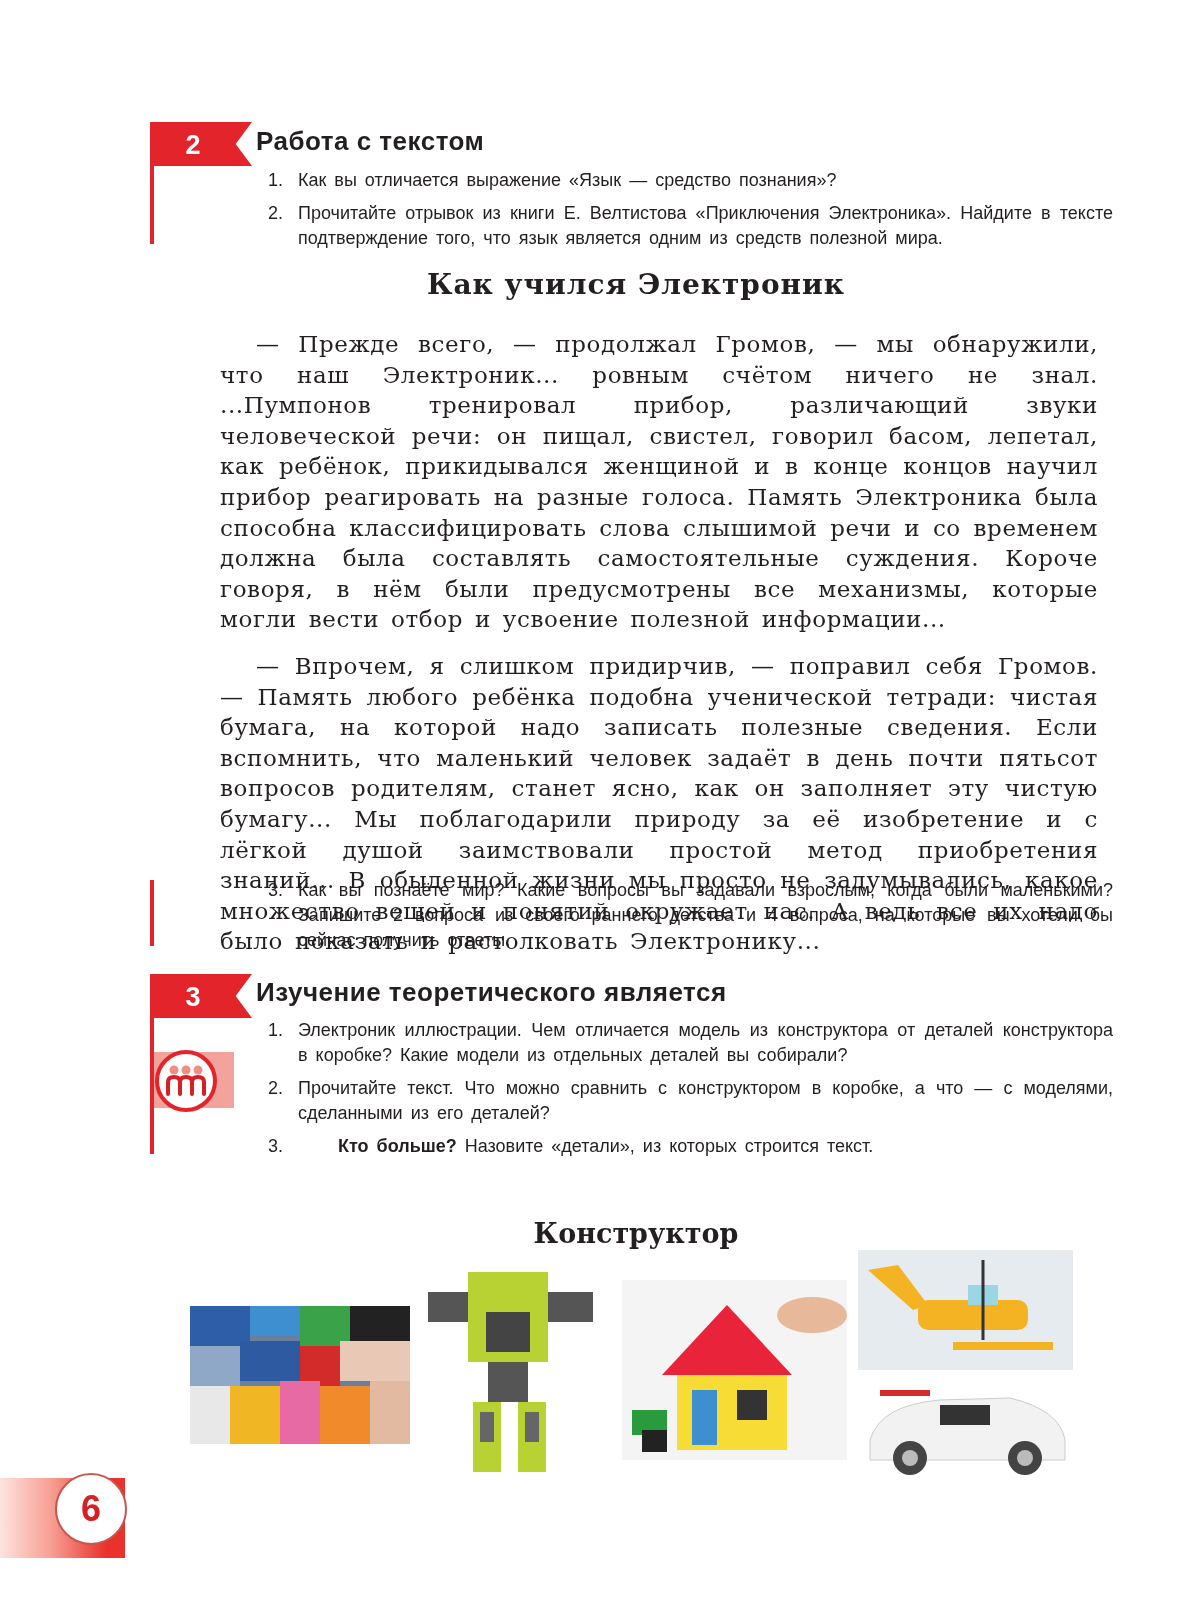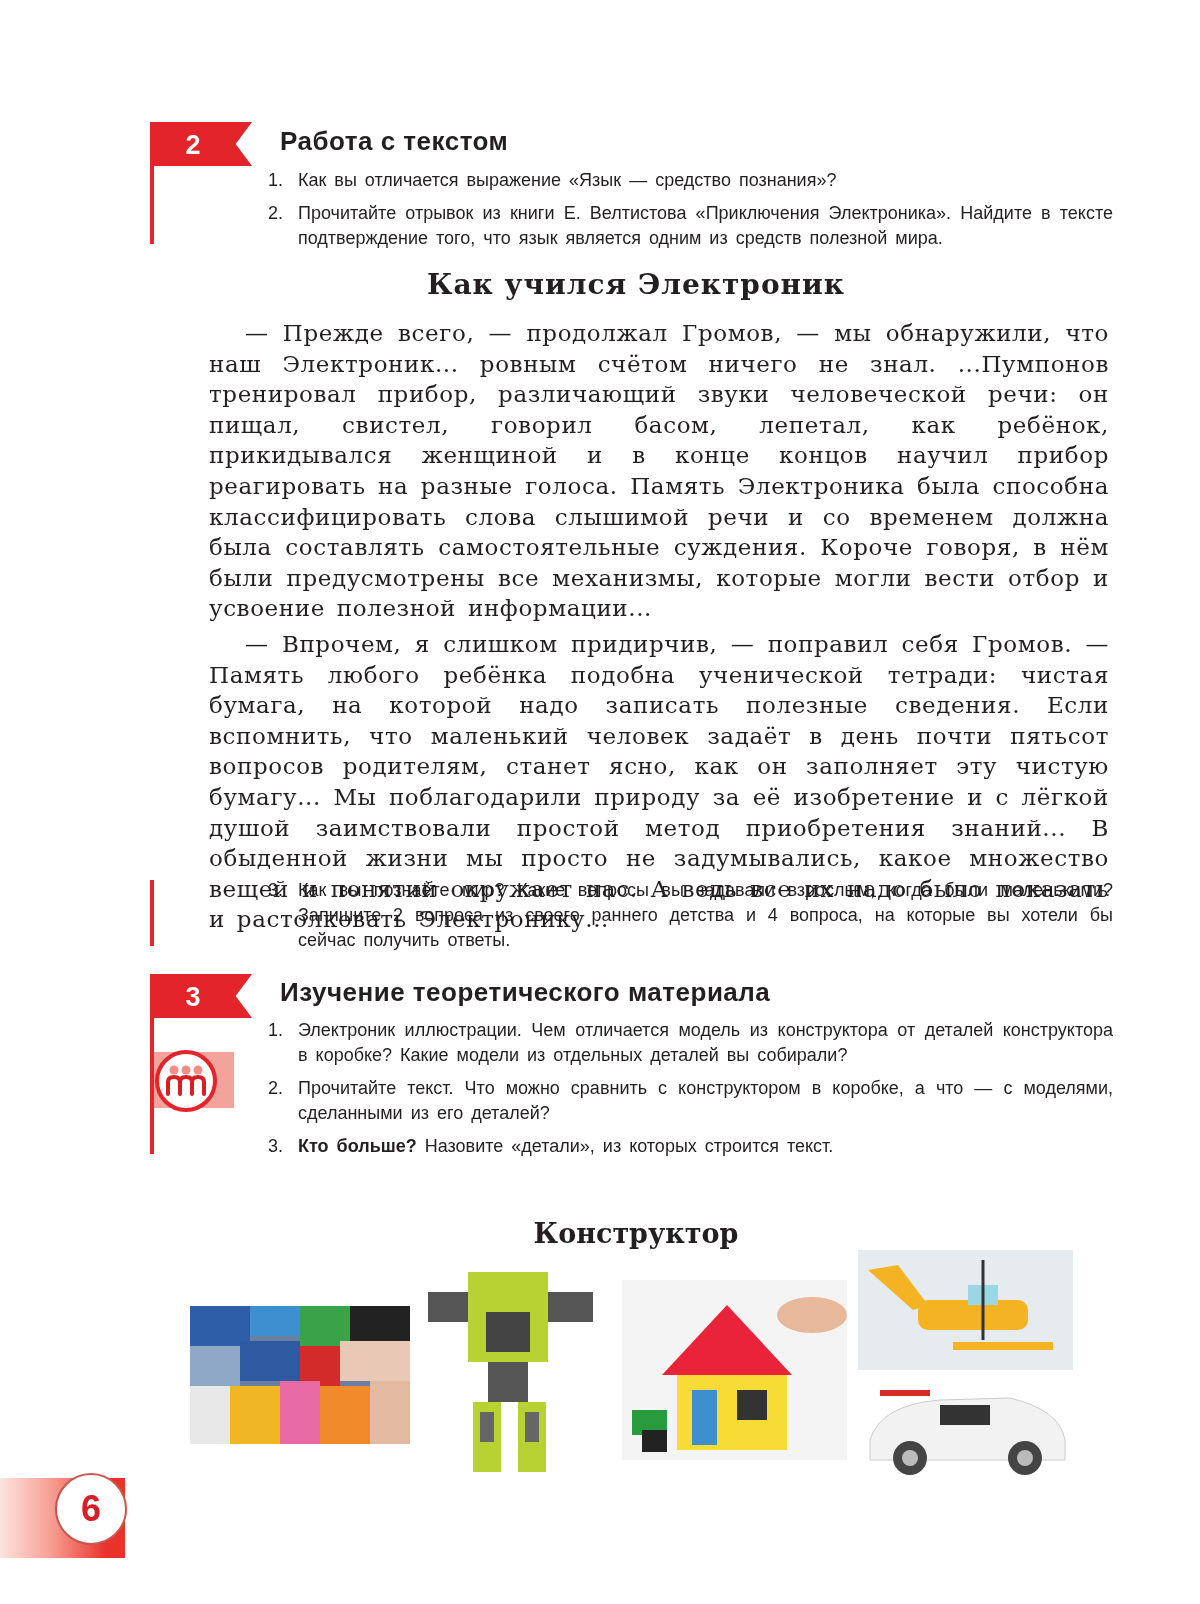--- a/index.html
+++ b/index.html
@@ -10,31 +10,31 @@
   
   .flag-pole { position:absolute; left:150px; width:4px; background:#e3242b; }
   .flag { position:absolute; left:150px; width:102px; height:44px; background:#e3242b;
           clip-path:polygon(0 0,100% 0,84% 50%,100% 100%,0 100%); }
   .flag-num { position:absolute; left:0; width:86px; top:0; height:44px; line-height:46px; text-align:center;
               color:#fff; font-weight:bold; font-size:27px; }
   .teamwork { position:absolute; left:154px; top:1052px; width:80px; height:56px; background:#f2a39c; }
   .team-circle { position:absolute; left:155px; top:1050px; width:62px; height:62px; border-radius:50%;
                  background:#fff; border:4px solid #e3242b; box-sizing:border-box; }
 
-  .section-title { position:absolute; left:280px; font-weight:bold; font-size:26px; letter-spacing:0.5px; color:#231f20; }
+  .section-title { position:absolute; left:256px; font-weight:bold; font-size:26px; letter-spacing:0.5px; color:#231f20; }
   .task { position:absolute; left:268px; width:845px; font-size:18px; line-height:25px; word-spacing:3px; color:#231f20; }
   .task .num { position:absolute; left:0; }
   .task .txt { display:block; padding-left:30px; text-align:justify; }
-  .task b { font-weight:bold; }
+  .task b { font-weight:bold;margin-left:40px; }
 
   .story-title { position:absolute; left:0; width:1272px; text-align:center; top:268px;
                  font-weight:bold; font-size:28px; letter-spacing:1px; }
   .story { position:absolute; left:204px; top:313px; width:910px; font-size:23px; line-height:30.6px;
            text-align:justify; word-spacing:4px; letter-spacing:0.6px; }
-  .story p { margin:5px; text-indent:36px; }
+  .story p { margin:16px; text-indent:36px; }
 
   .pic-title { position:absolute; left:0; width:1272px; text-align:center; top:1218px; font-weight:bold; font-size:27px; }
   .pic { position:absolute; overflow:hidden; }
 
   .page-badge { position:absolute; left:0; top:1478px; width:125px; height:80px;
                 background:linear-gradient(90deg,#fde3df 0%,#f7a195 40%,#e8322b 85%); }
   .page-circle { position:absolute; left:55px; top:1473px; width:72px; height:72px; border-radius:50%;
                  background:#fff; border:2px solid #c9554f; box-sizing:border-box; text-align:center;
                  line-height:68px; font-size:36px; font-weight:bold; color:#d71f26; }
 </style>
@@ -74,21 +74,21 @@
 </div>
 <div class="teamwork"></div>
 <div class="team-circle">
   <svg width="54" height="54" viewBox="0 0 54 54" style="position:absolute;left:0;top:0;">
     <circle cx="15" cy="16" r="4.5" fill="#f08d84"></circle>
     <circle cx="27" cy="16" r="4.5" fill="#f08d84"></circle>
     <circle cx="39" cy="16" r="4.5" fill="#f08d84"></circle>
     <path d="M9 40 V28 Q9 23 15 23 Q21 23 21 28 V40 M21 28 Q21 23 27 23 Q33 23 33 28 V40 M33 28 Q33 23 39 23 Q45 23 45 28 V40" fill="none" stroke="#d71f26" stroke-width="4" stroke-linecap="round"></path>
   </svg>
 </div>
-<div class="section-title sans" style="top:977px;">Изучение теоретического материала</div>
+<div class="section-title sans" style="top:977px;">Изучение теоретического является</div>
 
 <div class="task sans" style="top:1018px;">
   <span class="num">1.</span>
   <span class="txt">Электроник иллюстрации. Чем отличается модель из конструктора от деталей конструктора в коробке? Какие модели из отдельных деталей вы собирали?</span>
 </div>
 <div class="task sans" style="top:1076px;">
   <span class="num">2.</span>
   <span class="txt">Прочитайте текст. Что можно сравнить с конструктором в коробке, а что — с моделями, сделанными из его деталей?</span>
 </div>
 <div class="task sans" style="top:1134px;">

